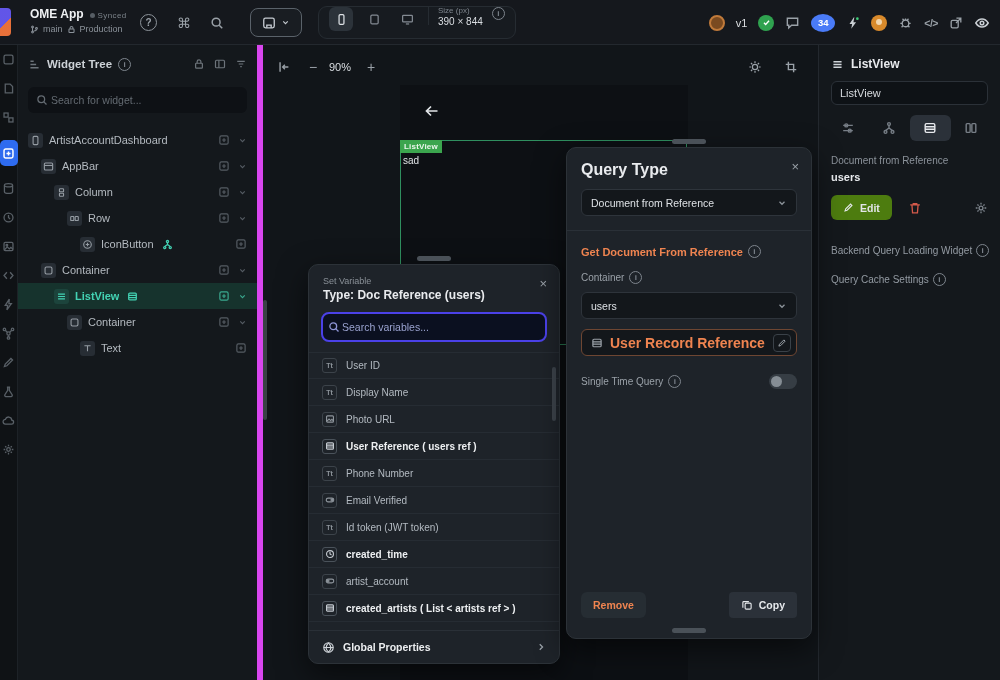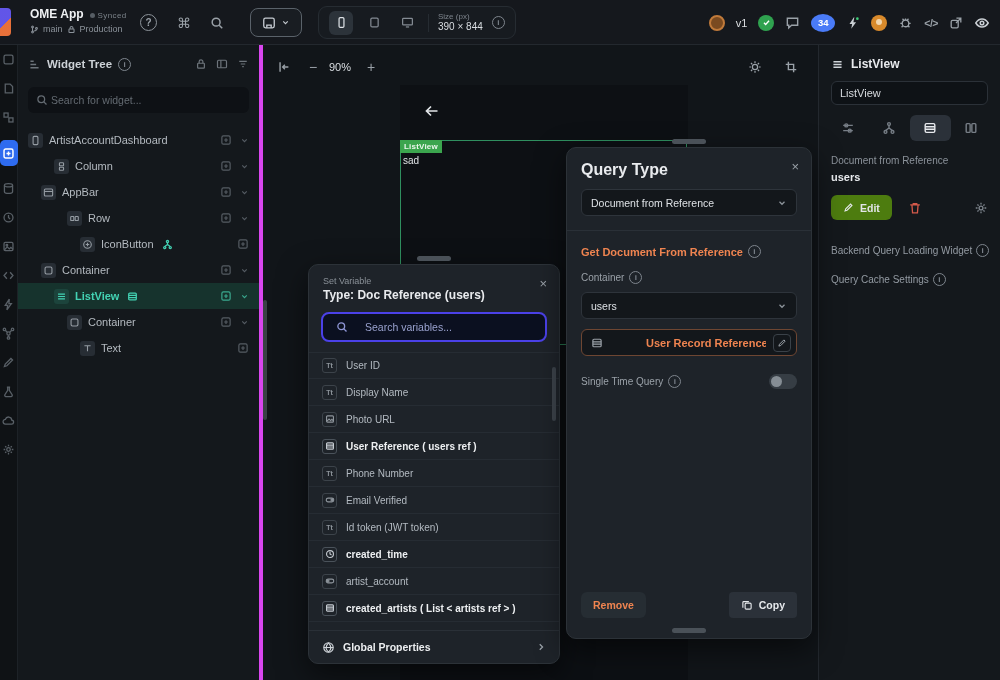--- a/index.html
+++ b/index.html
@@ -14,21 +14,21 @@
   .appinfo { position:absolute; left:30px; top:7px; }
   .appinfo .r1 { display:flex; align-items:baseline; gap:6px; }
   .appname { font-size:12px; font-weight:700; color:#eef0f2; }
   .synced { font-size:8px; color:#7c838a; letter-spacing:.4px; display:flex; gap:3px; align-items:center; }
   .synced::before { content:""; width:5px; height:5px; border-radius:50%; background:#565d64; }
   .appinfo .r2 { margin-top:3px; display:flex; align-items:center; gap:4px; font-size:9px; color:#8b929a; }
   .tb-btn { position:absolute; top:0; height:45px; display:flex; align-items:center; color:#9aa1a8; cursor:pointer; }
   .help-circ { width:17px; height:17px; border:1.3px solid #8d949b; border-radius:50%; font-size:10px; font-weight:700; display:flex; align-items:center; justify-content:center; }
   .cmd { font-size:14px; }
   .bp-dd { position:absolute; left:250px; top:8px; width:52px; height:29px; border:1px solid #5a626a; border-radius:8px; background:#191d22; display:flex; align-items:center; justify-content:center; gap:5px; color:#c6ccd2; cursor:pointer; }
-  .dev-group { position:absolute; left:318px; top:6px; height:33px; border:1px solid #262c32; background:#171b20; border-radius:9px; display:flex; align-items:center; padding:0 10px; gap:9px; }
+  .dev-group { position:absolute; left:318px; top:6px; height:33px; border:1px solid #262c32; background:#171b20; border-radius:9px; display:flex; align-items:flex-start; padding:0 10px; gap:9px; }
   .dev { width:24px; height:24px; display:flex; align-items:center; justify-content:center; color:#848b93; border-radius:6px; }
   .dev.active { background:#2c333a; color:#dfe3e7; }
   .vdiv { width:1px; height:18px; background:#262c32; }
   .size-blk { line-height:1.1; }
   .size-lbl { font-size:8px; color:#7e858d; }
   .size-val { font-size:10px; color:#d9dde1; }
   .info-i { width:13px; height:13px; border:1.1px solid #7e858d; border-radius:50%; color:#7e858d; font-size:8px; font-weight:700; display:inline-flex; align-items:center; justify-content:center; flex:none; }
   .tb-right { position:absolute; right:10px; top:0; height:45px; display:flex; align-items:center; gap:11px; }
   .coin { width:16px; height:16px; border-radius:50%; background:#7a4a20; border:2.5px solid #c07a3a; }
   .v1 { font-size:11px; color:#dcdfe2; }
@@ -37,21 +37,21 @@
   .amber { width:16px; height:16px; border-radius:50%; background:#d98a2b; position:relative; }
   .amber::after { content:""; position:absolute; left:5px; top:4px; width:6px; height:6px; border-radius:50%; background:#f2d6ac; }
   .codetxt { font-size:10.5px; font-weight:700; color:#9aa1a8; letter-spacing:-.5px; }
 
   
   .leftnav { position:absolute; left:0; top:45px; bottom:0; width:18px; background:#0f1215; border-right:1px solid #1d2227; z-index:30; display:flex; flex-direction:column; align-items:center; padding-top:8px; gap:16px; }
   .nav-i { width:13px; height:13px; color:#596067; cursor:pointer; }
   .nav-i.active { width:18px; height:26px; background:#2e6bef; border-radius:5px; color:#fff; display:flex; align-items:center; justify-content:center; }
 
   
-  .wtree { position:absolute; left:18px; top:45px; width:245px; bottom:0; background:#14181c; border-right:4px solid #d946ef; z-index:30; }
+  .wtree { position:absolute; left:18px; top:45px; width:245px; bottom:0; background:#14181c; border-right:6px solid #d946ef; z-index:30; }
   .wtree-head { height:38px; display:flex; align-items:center; gap:6px; padding:0 10px; color:#6d747b; }
   .wtree-title { font-size:11.5px; font-weight:600; color:#cdd2d7; }
   .wtree-hicons { margin-left:auto; display:flex; gap:9px; color:#6d747b; }
   .wtree-search { margin:4px 10px 0; height:26px; background:#0e1115; border-radius:6px; display:flex; align-items:center; gap:3px; padding:0 8px; color:#646b72; }
   .wtree-search input { flex:1; background:none; border:none; outline:none; color:#c8cdd2; font-size:10.5px; font-family:"Liberation Sans",sans-serif; }
   .wtree-search input::placeholder { color:#646b72; }
   .wtree-rows { margin-top:14px; }
   .trow { height:26px; display:flex; align-items:center; gap:6px; position:relative; padding-right:54px; cursor:pointer; }
   .wic { width:15px; height:15px; border-radius:3px; background:#272d34; color:#959ca3; display:flex; align-items:center; justify-content:center; flex:none; }
   .trow .lbl { font-size:11px; color:#b4bac0; white-space:nowrap; overflow:hidden; text-overflow:ellipsis; }
@@ -77,21 +77,21 @@
 
   
   .dlg { position:absolute; background:#1e2329; border:1px solid #2c3238; border-radius:10px; box-shadow:0 10px 30px rgba(0,0,0,.55); z-index:50; }
   .handle { position:absolute; left:50%; transform:translateX(-50%); width:34px; height:5px; border-radius:3px; background:#4a5158; cursor:grab; }
   .dlg-close { position:absolute; top:12px; right:12px; font-size:13px; color:#9aa1a8; cursor:pointer; line-height:1; }
 
   .sv-dlg { left:308px; top:264px; width:252px; height:400px; }
   .sv-head { padding:11px 14px 6px; }
   .sv-eyebrow { font-size:9px; color:#8a9198; }
   .sv-title { margin-top:2px; font-size:12px; font-weight:700; color:#e9ebee; }
-  .sv-search { margin:4px 12px 10px; height:30px; border:2px solid #4b41e8; background:#0b1020; border-radius:8px; display:flex; align-items:center; gap:17px; padding:0 13px; color:#8f96d6; }
+  .sv-search { margin:4px 12px 10px; height:30px; border:2px solid #4b41e8; background:#0b1020; border-radius:8px; display:flex; align-items:center; gap:2px; padding:0 5px; color:#8f96d6; }
   .sv-search input { flex:1; background:none; border:none; outline:none; color:#c9cfe8; font-size:10.5px; font-family:"Liberation Sans",sans-serif; }
   .sv-search input::placeholder { color:#9aa2cf; }
   .vrow { height:27px; display:flex; align-items:center; gap:9px; padding:0 13px; border-bottom:1px solid #262c33; cursor:pointer; }
   .vrow:first-child { border-top:1px solid #262c33; }
   .vi { width:15px; height:15px; border:1px solid #3c434a; border-radius:3px; color:#8e959c; display:flex; align-items:center; justify-content:center; flex:none; font-size:7px; font-weight:700; }
   .vl { font-size:10px; color:#b3bac1; white-space:nowrap; }
   .vrow.b .vl { color:#eef0f2; font-weight:700; }
   .vrow.b .vi { color:#c6ccd2; border-color:#4a525a; }
   .sv-scroll { position:absolute; right:3px; top:102px; width:4px; height:54px; background:#3c434a; border-radius:2px; }
   .sv-footer { position:absolute; bottom:0; left:0; right:0; height:33px; border-top:1px solid #2a3037; display:flex; align-items:center; gap:8px; padding:0 13px; cursor:pointer; }
@@ -101,21 +101,21 @@
 
   .q-dlg { left:566px; top:147px; width:246px; height:492px; }
   .q-head { padding:13px 14px 10px; font-size:16px; font-weight:600; color:#e9ebee; }
   .select { margin:0 14px; height:27px; background:#13171b; border:1px solid #2e343b; border-radius:6px; display:flex; align-items:center; gap:7px; padding:0 9px; font-size:10.5px; color:#dde1e5; cursor:pointer; }
   .select .chv { margin-left:auto; color:#8d949b; }
   .q-div { margin-top:14px; border-top:1px solid #2a3037; }
   .q-sect { margin:14px 14px 0; font-size:11px; font-weight:700; color:#ef8450; display:flex; align-items:center; gap:5px; }
   .q-lbl { margin:13px 14px 0; font-size:10px; color:#9aa1a8; display:flex; align-items:center; gap:5px; }
   .q-sel2 { margin-top:8px; }
   .ref-field { margin:10px 14px 0; height:27px; border:1px solid #6e4632; background:#13171b; border-radius:6px; display:flex; align-items:center; gap:7px; padding:0 5px 0 9px; cursor:pointer; }
-  .ref-field .rt { flex:1; font-size:11px; font-weight:600; color:#ef8450; white-space:nowrap; overflow:hidden;margin-left:36px; }
+  .ref-field .rt { flex:1; font-size:14px; font-weight:600; color:#ef8450; white-space:nowrap; overflow:hidden; }
   .ref-edit { width:18px; height:18px; border:1px solid #3a4148; border-radius:4px; color:#9aa1a8; display:flex; align-items:center; justify-content:center; }
   .q-toggle-row { margin:18px 14px 0; display:flex; align-items:center; gap:5px; font-size:10px; color:#9aa1a8; }
   .toggle { margin-left:auto; width:28px; height:15px; border-radius:8px; background:#363d44; position:relative; cursor:pointer; }
   .toggle .knob { position:absolute; left:2px; top:2px; width:11px; height:11px; border-radius:50%; background:#858d94; }
   .q-footer { position:absolute; bottom:20px; left:14px; right:14px; display:flex; justify-content:space-between; align-items:center; }
   .btn-remove { background:#262d33; color:#ef8450; font-size:10.5px; font-weight:600; padding:7px 12px; border-radius:6px; cursor:pointer; }
   .btn-copy { background:#2b3139; color:#e6e9ec; font-size:10.5px; font-weight:600; padding:7px 12px; border-radius:4px; display:flex; align-items:center; gap:6px; cursor:pointer; }
   .q-bothandle { bottom:5px; top:auto; }
 
   
@@ -400,50 +400,50 @@
               <path d="M8 5.5v5M5.5 8h5"></path>
             </svg>
           </span>
           <span class="ic">
             <svg width="9" height="9" viewBox="0 0 16 16" fill="none" stroke="currentColor" stroke-width="2">
               <path d="M4 6l4 4 4-4"></path>
             </svg>
           </span>
         </span>
     </div>
+    <div class="trow" style="padding-left:23px">
+      <span class="wic">
+          <svg width="11" height="11" viewBox="0 0 16 16" fill="none" stroke="currentColor" stroke-width="1.6">
+            <rect x="2" y="3" width="12" height="10" rx="1.5"></rect>
+            <path d="M2 6.5h12"></path>
+          </svg>
+        </span>
+      <span class="lbl">AppBar</span>
+      <span class="ctr">
+          <span class="ic">
+            <svg width="12" height="12" viewBox="0 0 16 16" fill="none" stroke="currentColor" stroke-width="1.6">
+              <rect x="2.5" y="2.5" width="11" height="11" rx="2"></rect>
+              <path d="M8 5.5v5M5.5 8h5"></path>
+            </svg>
+          </span>
+          <span class="ic">
+            <svg width="9" height="9" viewBox="0 0 16 16" fill="none" stroke="currentColor" stroke-width="2">
+              <path d="M4 6l4 4 4-4"></path>
+            </svg>
+          </span>
+        </span>
+    </div>
     <div class="trow" style="padding-left:36px">
       <span class="wic">
           <svg width="11" height="11" viewBox="0 0 16 16" fill="none" stroke="currentColor" stroke-width="1.6">
             <rect x="5" y="2.5" width="6" height="4.5" rx="1"></rect>
             <rect x="5" y="9" width="6" height="4.5" rx="1"></rect>
           </svg>
         </span>
       <span class="lbl">Column</span>
-      <span class="ctr">
-          <span class="ic">
-            <svg width="12" height="12" viewBox="0 0 16 16" fill="none" stroke="currentColor" stroke-width="1.6">
-              <rect x="2.5" y="2.5" width="11" height="11" rx="2"></rect>
-              <path d="M8 5.5v5M5.5 8h5"></path>
-            </svg>
-          </span>
-          <span class="ic">
-            <svg width="9" height="9" viewBox="0 0 16 16" fill="none" stroke="currentColor" stroke-width="2">
-              <path d="M4 6l4 4 4-4"></path>
-            </svg>
-          </span>
-        </span>
-    </div>
-    <div class="trow" style="padding-left:23px">
-      <span class="wic">
-          <svg width="11" height="11" viewBox="0 0 16 16" fill="none" stroke="currentColor" stroke-width="1.6">
-            <rect x="2" y="3" width="12" height="10" rx="1.5"></rect>
-            <path d="M2 6.5h12"></path>
-          </svg>
-        </span>
-      <span class="lbl">AppBar</span>
       <span class="ctr">
           <span class="ic">
             <svg width="12" height="12" viewBox="0 0 16 16" fill="none" stroke="currentColor" stroke-width="1.6">
               <rect x="2.5" y="2.5" width="11" height="11" rx="2"></rect>
               <path d="M8 5.5v5M5.5 8h5"></path>
             </svg>
           </span>
           <span class="ic">
             <svg width="9" height="9" viewBox="0 0 16 16" fill="none" stroke="currentColor" stroke-width="2">
               <path d="M4 6l4 4 4-4"></path>

